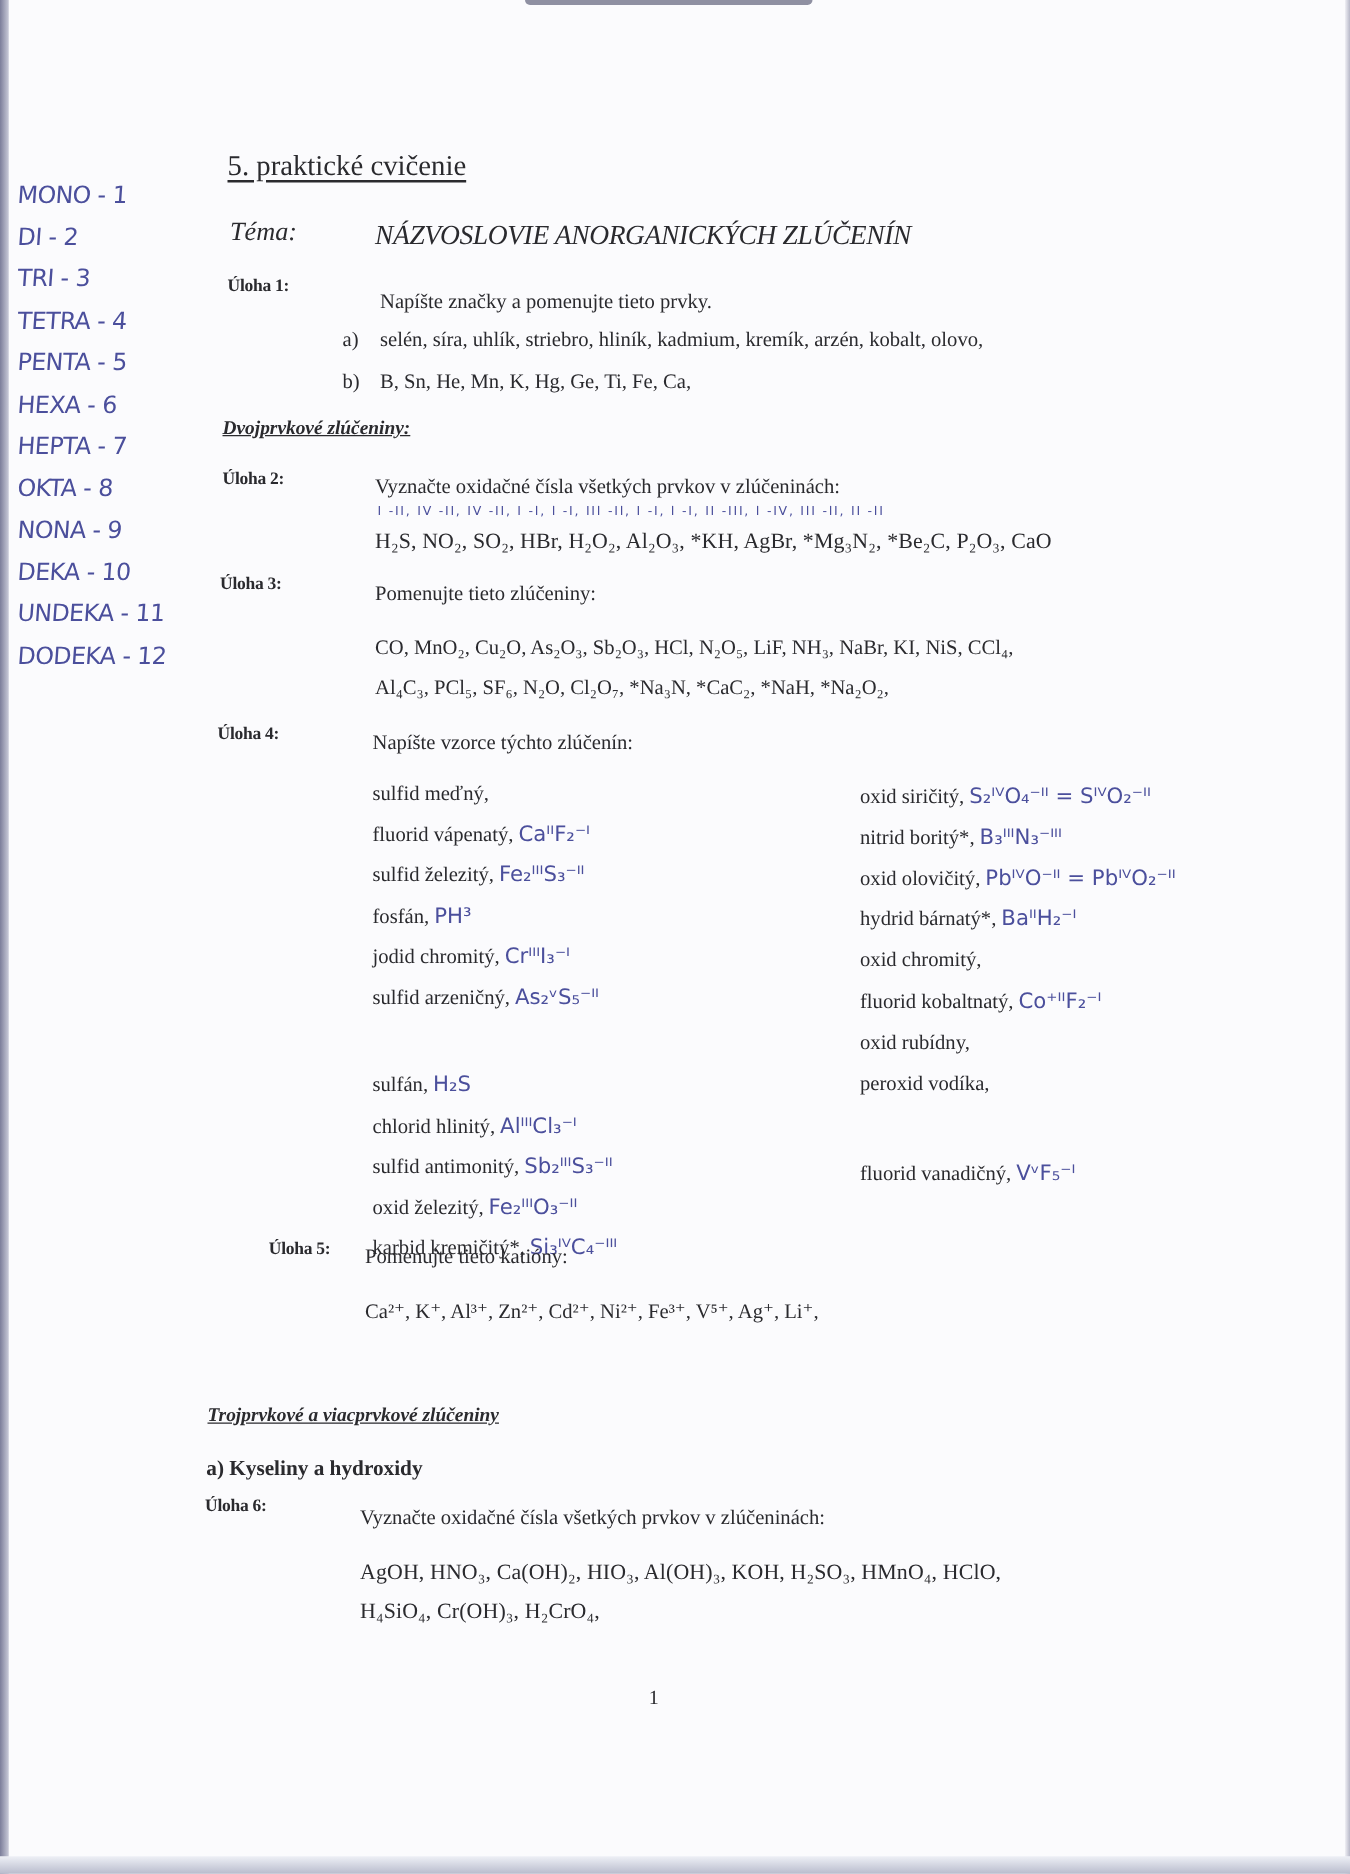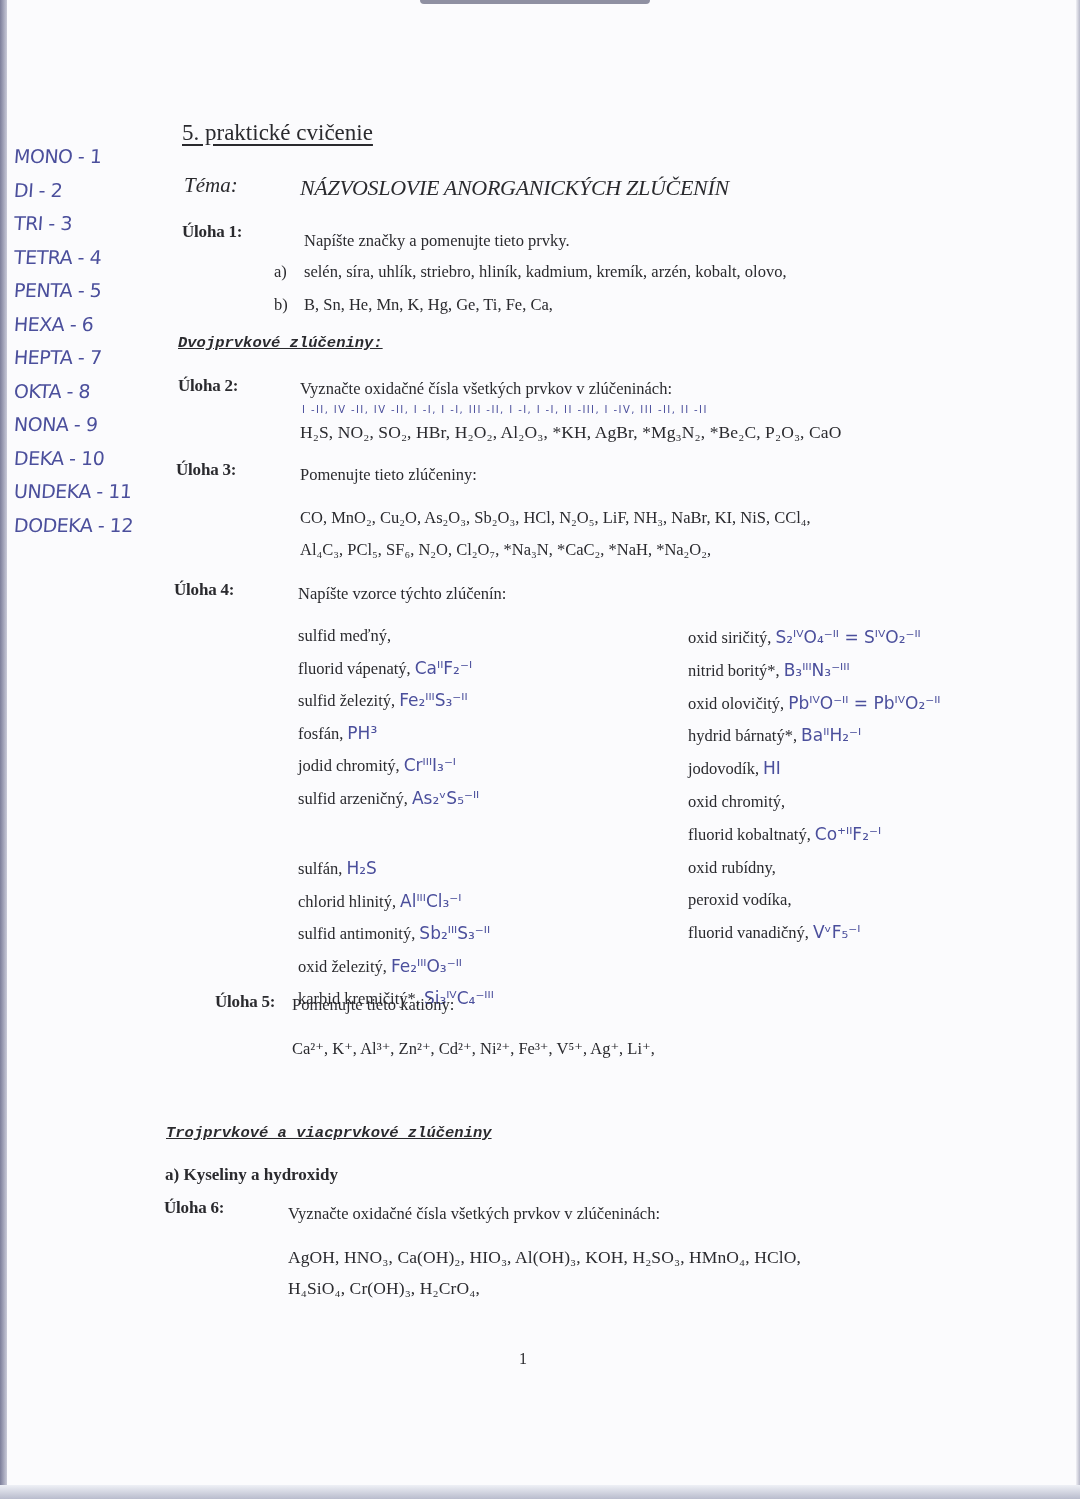--- a/index.html
+++ b/index.html
@@ -36,26 +36,25 @@
     font-size: 19px; height: 33.5px; line-height: 33.5px; letter-spacing: -0.5px;
     transform: skewX(-4deg);
   }
   .abs { position: absolute; white-space: nowrap; }
   .title {
     left: 182px; top: 120px; font-size: 23px; font-weight: normal;
     text-decoration: underline; text-underline-offset: 4px;
   }
   .tema-label { left: 184px; top: 173px; font-size: 21px; font-style: italic; }
   .tema-value { left: 300px; top: 175px; font-size: 22px; font-style: italic; letter-spacing: -0.3px; }
-  .task-label { font-size: 17px; font-weight: bold; letter-spacing: -0.2px; }
+  .task-label { font-size: 14px; font-weight: bold; letter-spacing: -0.2px; }
   .body-text { font-size: 16.5px; }
   .section-head {
     font-size: 15.5px; font-style: italic; font-weight: bold;
     text-decoration: underline;
-    font-family: Liberation Mono, monospace;
   }
   .sub-head { font-size: 17px; font-weight: bold; }
   .formula-line { font-size: 17.5px; letter-spacing: 0.1px; }
   .item { font-size: 16.5px; }
   .answer { font-family: "DejaVu Sans", sans-serif; color: #4b4f9c; font-size: 17px; margin-left: 4px; }
   .page-number { left: 519px; top: 1350px; font-size: 16px; }
 </style>
 </head>
 <body>
 
@@ -119,26 +118,25 @@
   <div style="height:32.5px;"><span class="item">sulfid antimonitý,</span><span class="answer">Sb₂ᴵᴵᴵS₃⁻ᴵᴵ</span></div>
   <div style="height:32.5px;"><span class="item">oxid železitý,</span><span class="answer">Fe₂ᴵᴵᴵO₃⁻ᴵᴵ</span></div>
   <div style="height:32.5px;"><span class="item">karbid kremičitý*,</span><span class="answer">Si₃ᴵⱽC₄⁻ᴵᴵᴵ</span></div>
 </div>
 
 <div class="abs" style="left:688px; top:627px;">
   <div style="height:32.8px;"><span class="item">oxid siričitý,</span><span class="answer">S₂ᴵⱽO₄⁻ᴵᴵ = SᴵⱽO₂⁻ᴵᴵ</span></div>
   <div style="height:32.8px;"><span class="item">nitrid boritý*,</span><span class="answer">B₃ᴵᴵᴵN₃⁻ᴵᴵᴵ</span></div>
   <div style="height:32.8px;"><span class="item">oxid olovičitý,</span><span class="answer">PbᴵⱽO⁻ᴵᴵ = PbᴵⱽO₂⁻ᴵᴵ</span></div>
   <div style="height:32.8px;"><span class="item">hydrid bárnatý*,</span><span class="answer">BaᴵᴵH₂⁻ᴵ</span></div>
-  <div style="height:32.8px;"><span class="item">jodovodík,</span><span class="answer">HI</span></div>
   <div style="height:32.8px;"><span class="item">oxid chromitý,</span><span class="answer"></span></div>
   <div style="height:32.8px;"><span class="item">fluorid kobaltnatý,</span><span class="answer">Co⁺ᴵᴵF₂⁻ᴵ</span></div>
   <div style="height:32.8px;"><span class="item">oxid rubídny,</span><span class="answer"></span></div>
   <div style="height:32.8px;"><span class="item">peroxid vodíka,</span><span class="answer"></span></div>
-  <div style="height:32.8px;"><span class="item">fluorid vanadičný,</span><span class="answer">VᵛF₅⁻ᴵ</span></div>
+  <div style="height:32.8px;margin-top:40px;"><span class="item">fluorid vanadičný,</span><span class="answer">VᵛF₅⁻ᴵ</span></div>
 </div>
 
 <div class="abs task-label" style="left:170px; top:992px;margin-left:45px;">Úloha 5:</div>
 <div class="abs body-text" style="left:292px; top:995px;">Pomenujte tieto katióny:</div>
 <div class="abs body-text" style="left:292px; top:1039px;">Ca²⁺, K⁺, Al³⁺, Zn²⁺, Cd²⁺, Ni²⁺, Fe³⁺, V⁵⁺, Ag⁺, Li⁺,</div>
 
 <div class="abs section-head" style="left:166px; top:1124px;">Trojprvkové a viacprvkové zlúčeniny</div>
 <div class="abs sub-head" style="left:165px; top:1165px;">a) Kyseliny a hydroxidy</div>
 
 <div class="abs task-label" style="left:164px; top:1198px;">Úloha 6:</div>

